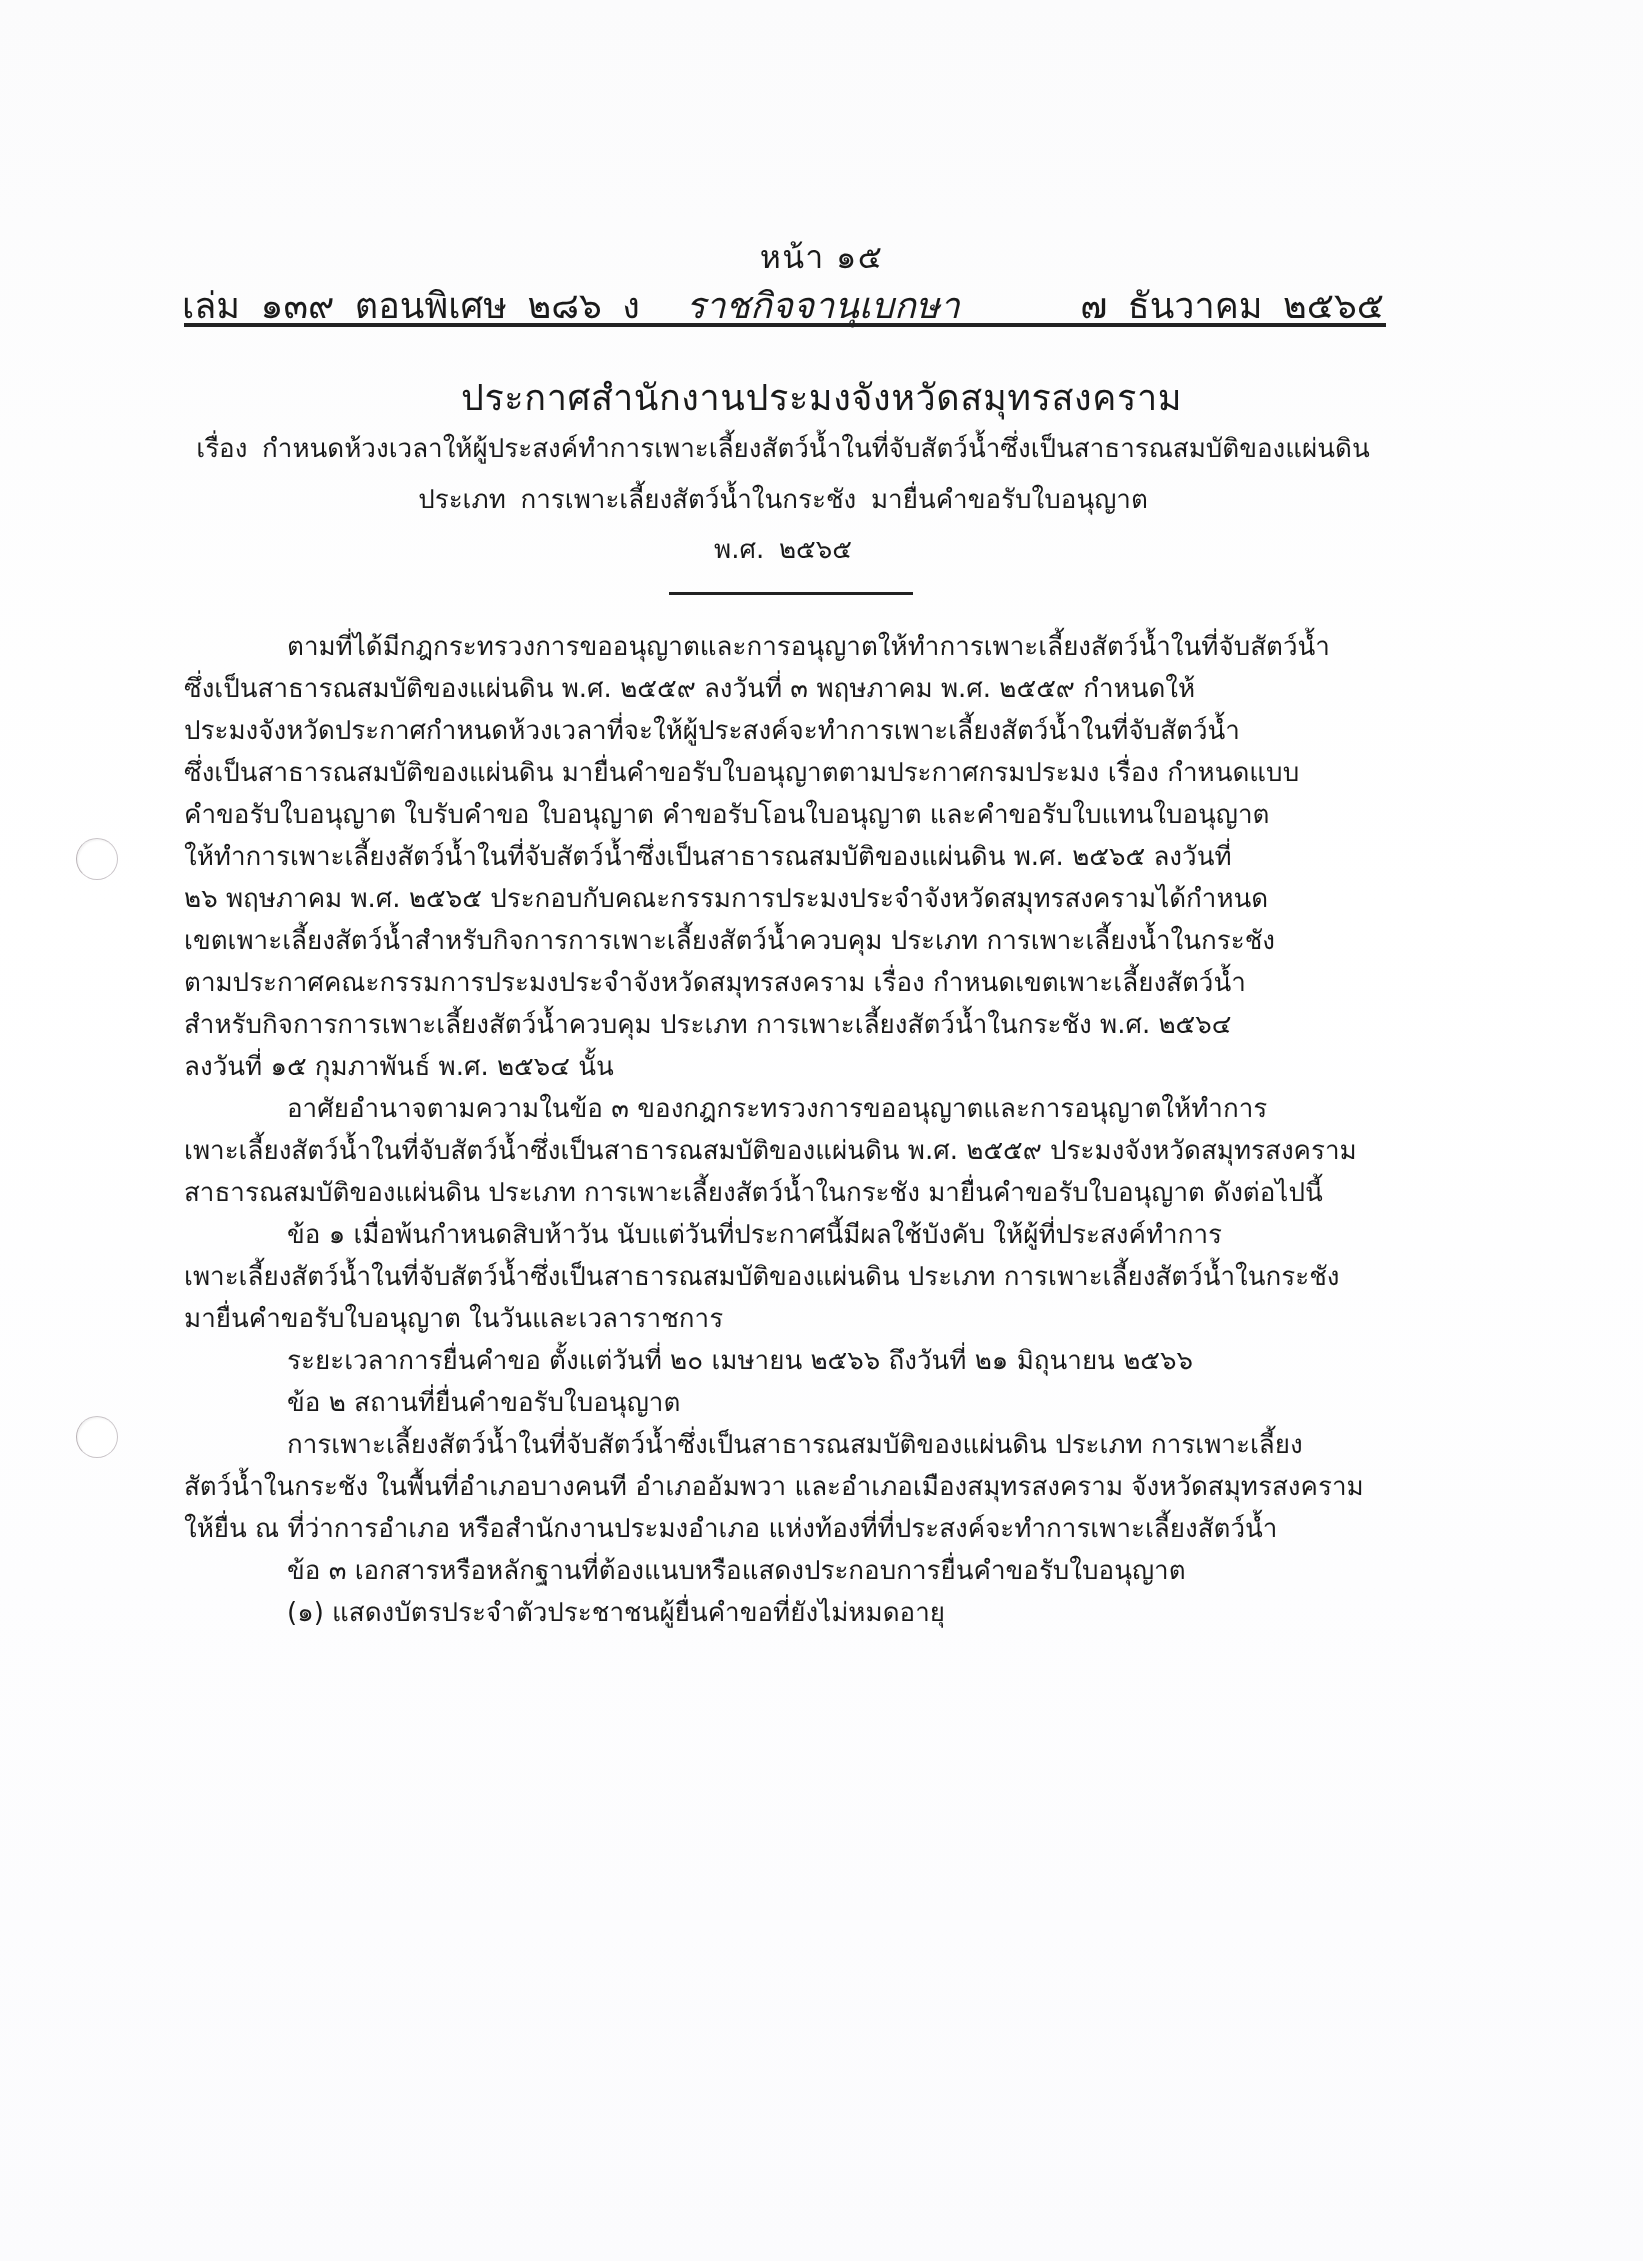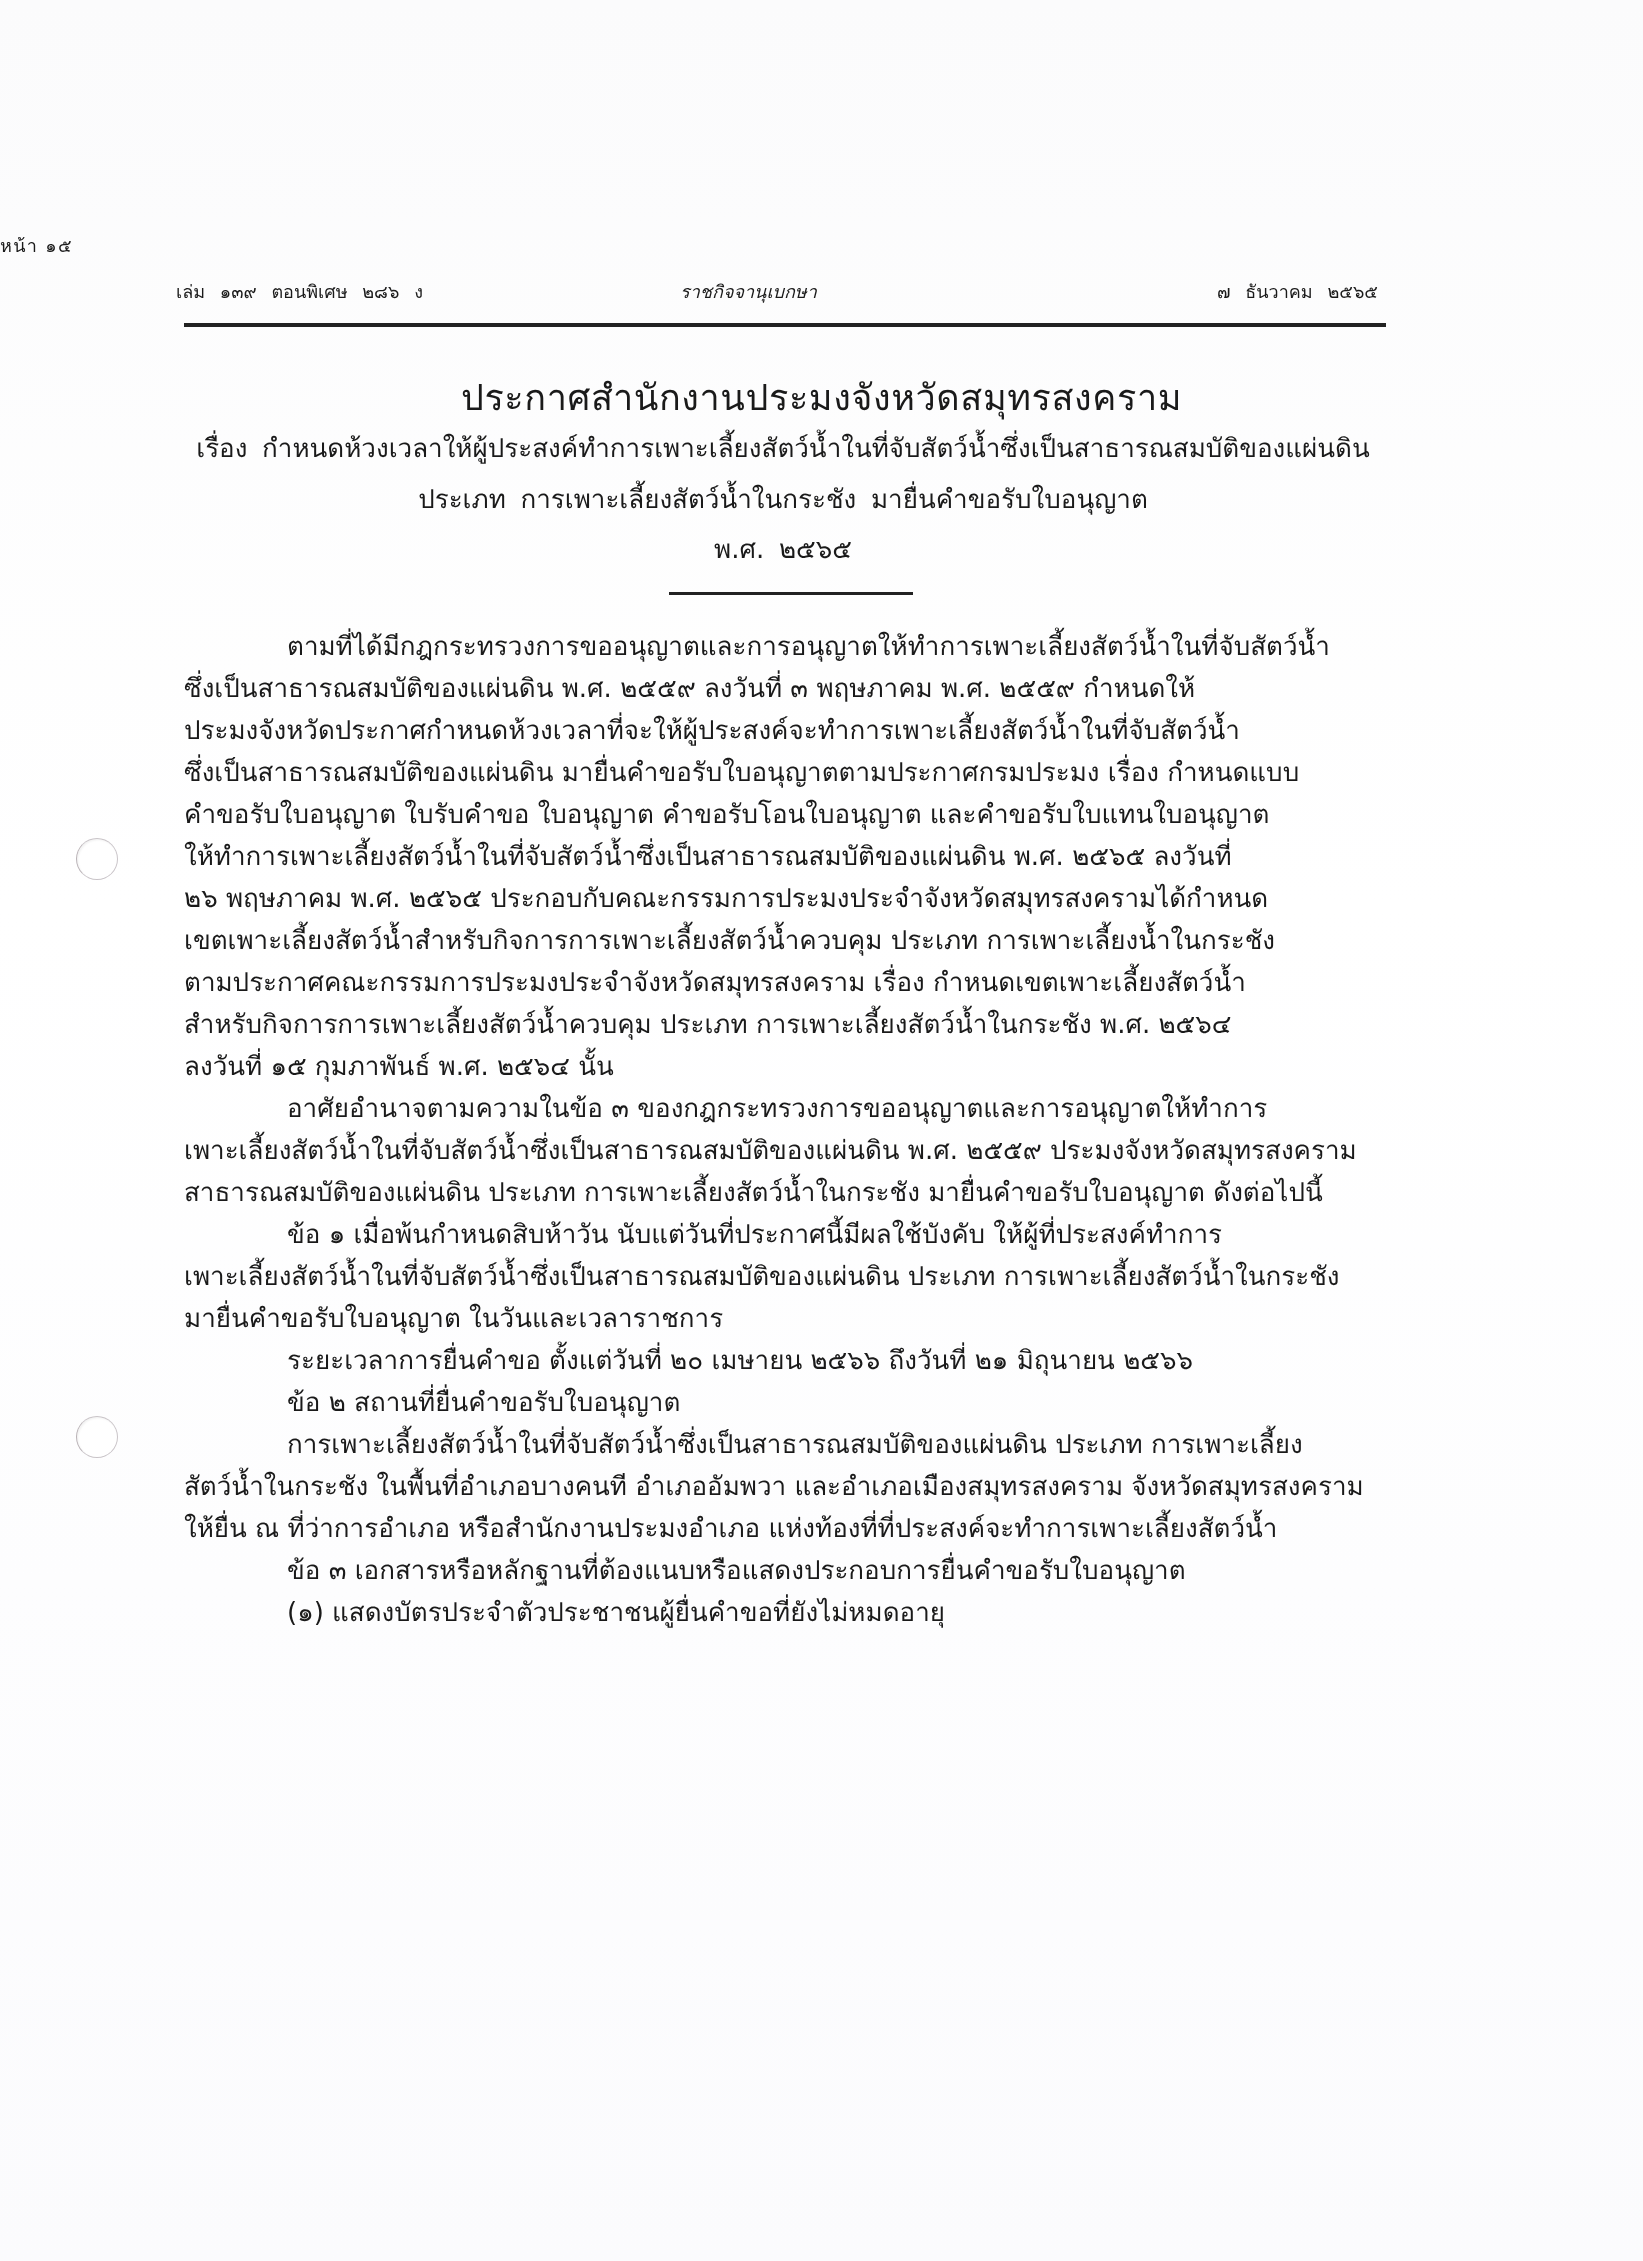--- a/index.html
+++ b/index.html
@@ -28,29 +28,30 @@
       border-radius: 50%;
       background: #ffffff;
       border: 1.3px solid #c9c4c8;
       border-left-color: #b9b2b6;
       box-shadow: inset 1.3px 1.3px 1.9px rgba(0,0,0,0.05);
     }
     .gazette-page-no {
       position: absolute;
       left: 0; width: 1643px;
       top: 231px;
-      font-size: 18px;
+      text-align: center;
+      font-size: 32px;
       letter-spacing: 1.3px;
     }
     .gazette-header {
       position: absolute;
-      left: 176px; width: 1202px;
+      left: 182px; width: 1202px;
       top: 277px;
       height: 39px;
-      font-size: 18px;
+      font-size: 36px;
     }
     .gh-left { position: absolute; left: 0; top: 0; word-spacing: 9px; }
     .gh-center { position: absolute; left: 504px; top: 0; font-style: italic; }
     .gh-right { position: absolute; right: 0; top: 0; word-spacing: 9px; }
     .header-rule {
       position: absolute;
       left: 184px; width: 1202px;
       top: 323px;
       height: 3.9px;
       background: #222;

